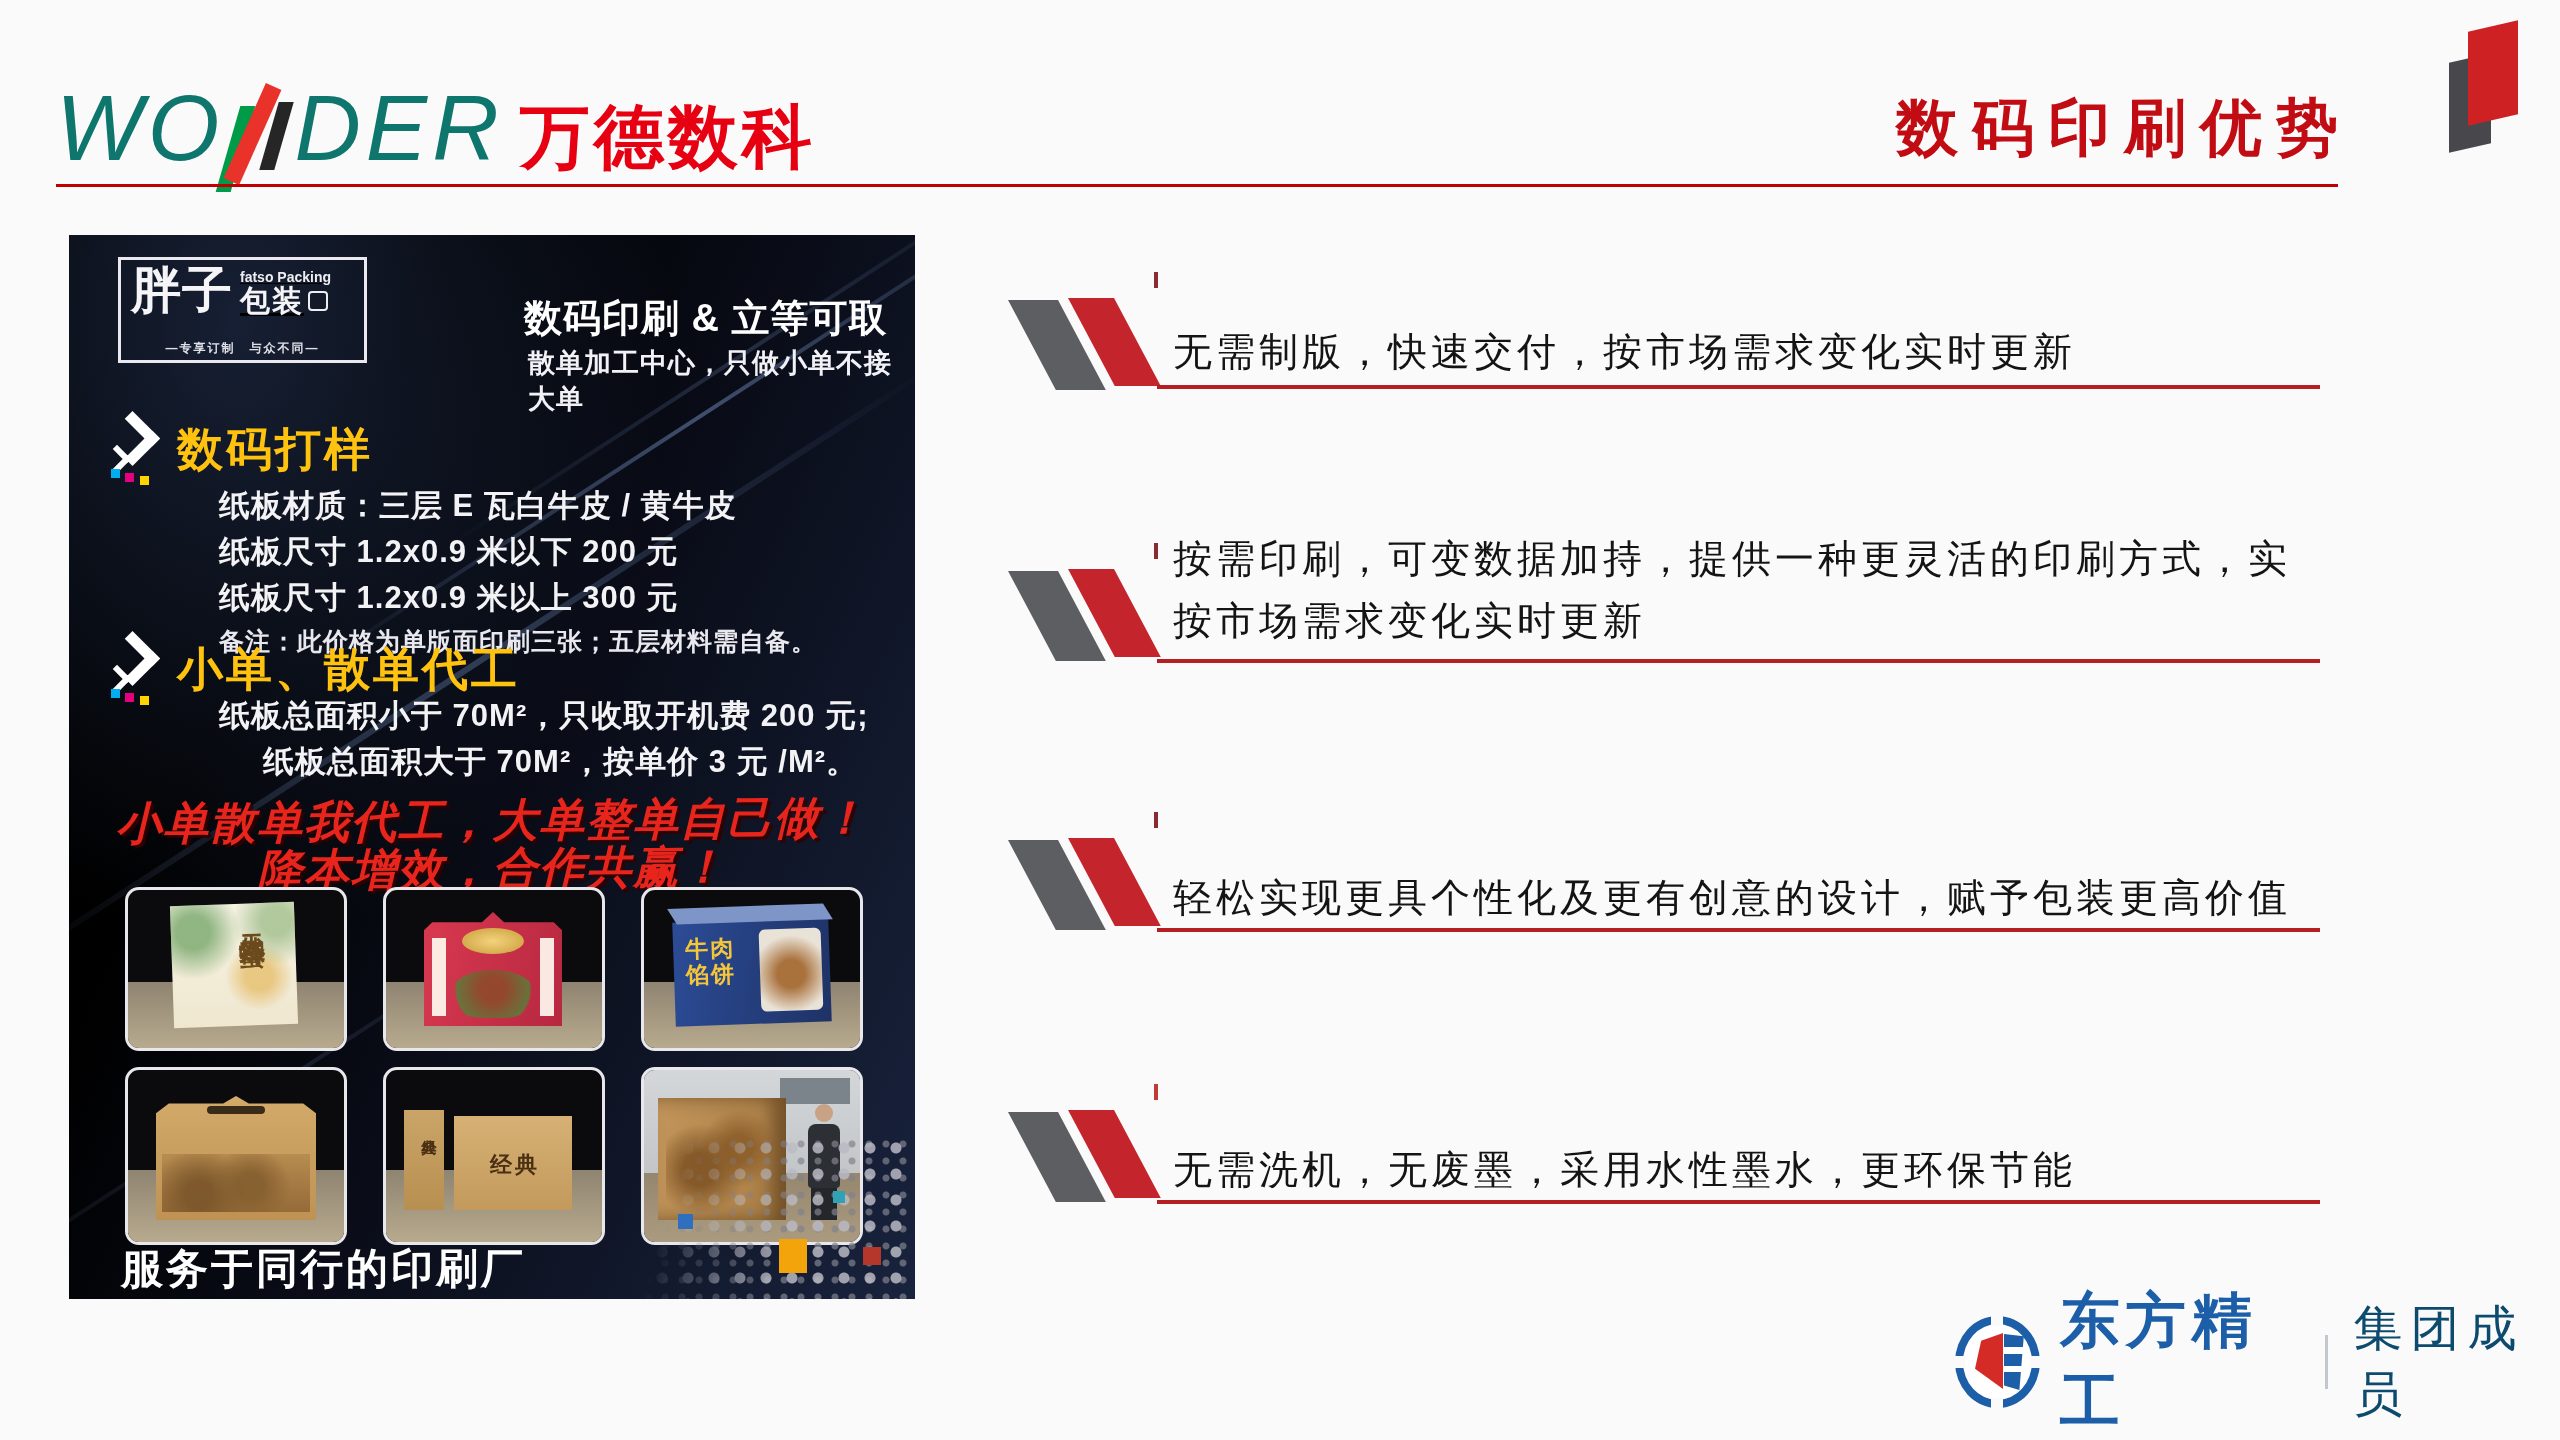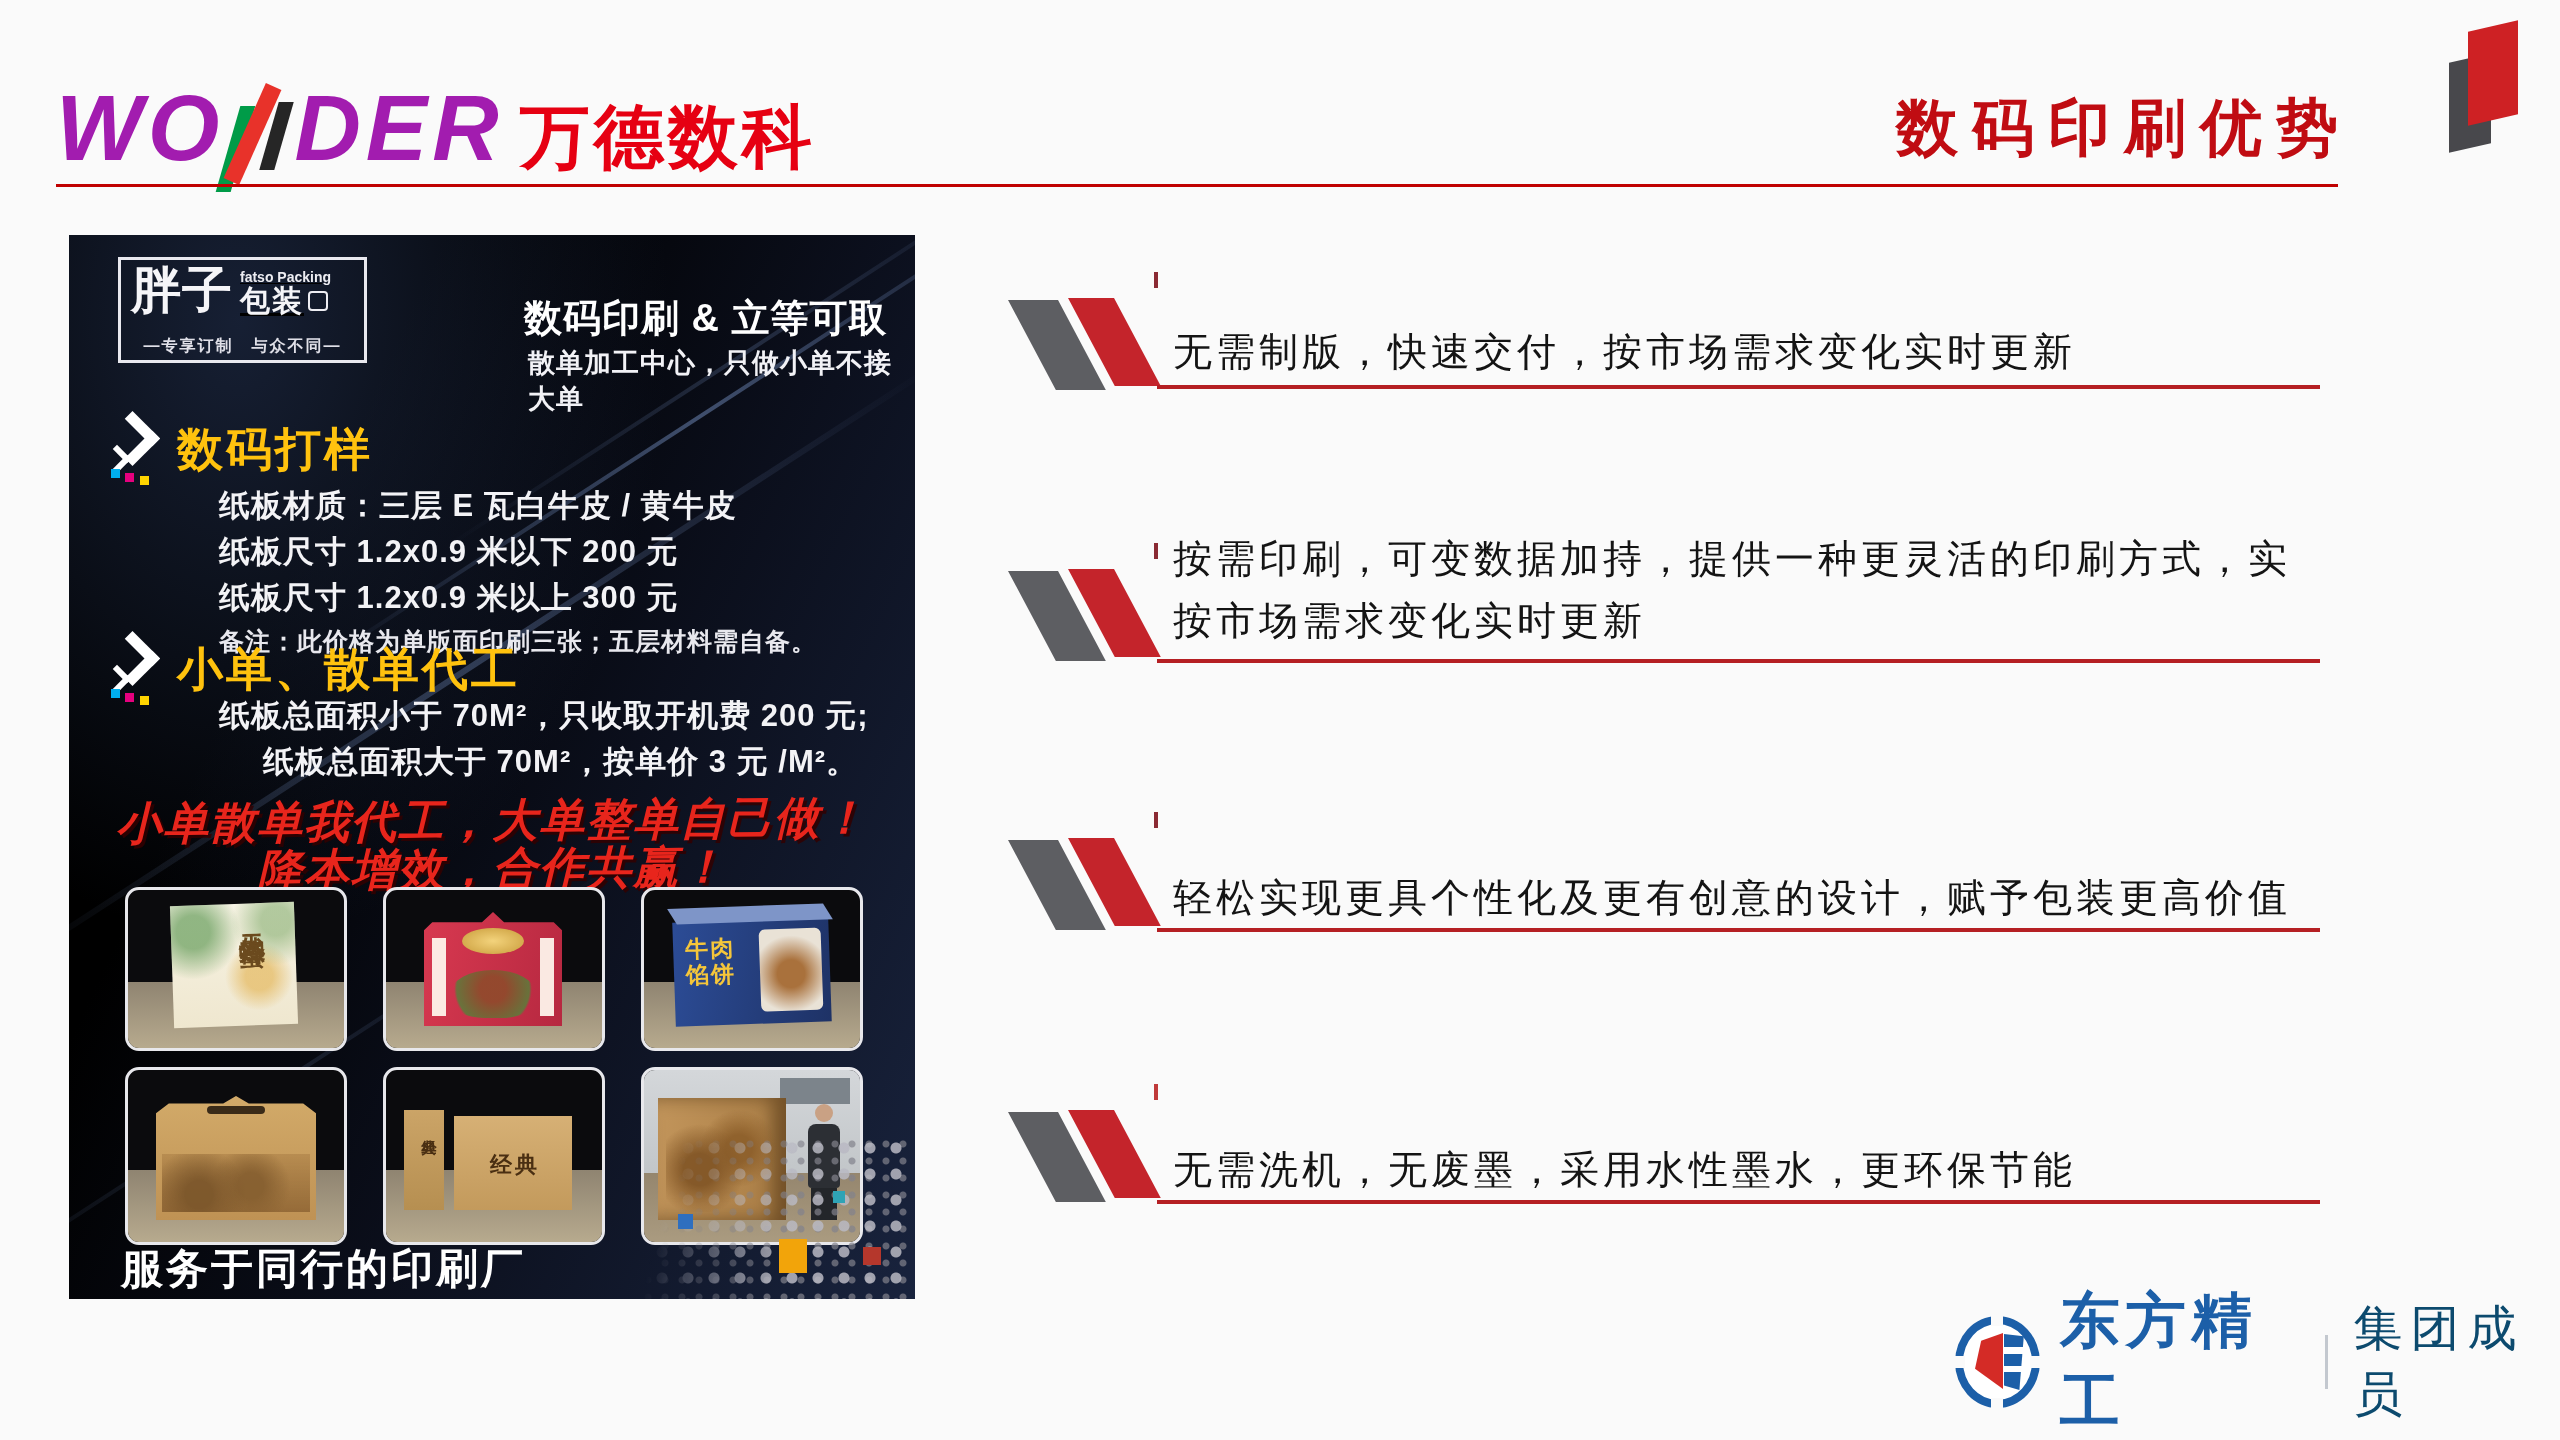--- a/index.html
+++ b/index.html
@@ -2,21 +2,21 @@
 <html><head>
 <meta charset="utf-8">
 <style>
   html,body{margin:0;padding:0;background:#888;}
   .slide{position:relative;width:2560px;height:1440px;background:#FAFAFA;overflow:hidden;
          font-family:"Liberation Sans","DejaVu Sans",sans-serif;}
   i{font-style:normal;display:block;}
 
   
   .brand{position:absolute;left:56px;top:74px;height:100px;display:flex;align-items:flex-end;}
-  .wordmark{font-style:italic;font-weight:700;font-size:92px;line-height:92px;color:#a21caf;letter-spacing:5px;display:flex;align-items:flex-end;}
+  .wordmark{font-style:italic;font-weight:400;font-size:92px;line-height:92px;color:#0f766e;letter-spacing:5px;display:flex;align-items:flex-end;}
   .logoN{display:inline-block;position:relative;width:62px;height:68px;margin:0 6px 4px 2px;}
   .logoN .nl{position:absolute;left:2px;top:4px;width:15px;height:86px;background:#009B48;transform:skewX(-16deg);}
   .logoN .nd{position:absolute;left:18px;top:-20px;width:17px;height:104px;background:#E8322A;transform:rotate(24deg);}
   .logoN .nr{position:absolute;right:4px;top:0;width:15px;height:68px;background:#262626;transform:skewX(-16deg);}
   .brand-cn{font-weight:900;font-size:70px;line-height:70px;color:#E60012;margin-left:16px;letter-spacing:4px;padding-bottom:2px;}
   .page-title{position:absolute;top:86px;right:208px;font-size:62px;font-weight:900;color:#C00C12;letter-spacing:14px;}
   .header-line{position:absolute;left:56px;top:184px;width:2282px;height:3px;background:#C00000;}
   .corner-flag{position:absolute;left:2435px;top:18px;width:100px;height:135px;}
   .cf-g{position:absolute;left:14px;top:40px;width:42px;height:90px;background:#48484C;transform:skewY(-13deg);}
   .cf-r{position:absolute;left:33px;top:8px;width:50px;height:94px;background:#CE2124;transform:skewY(-13deg);}
@@ -32,21 +32,21 @@
   .s3{width:700px;left:320px;top:120px;opacity:.5;}
   .s4{width:900px;left:-260px;top:860px;opacity:.35;}
 
   .fatso{position:absolute;left:49px;top:22px;width:243px;height:100px;border:3px solid #E9E9EF;}
   .f-row{display:flex;align-items:flex-start;padding:6px 6px 0 10px;}
   .f-cn{font-size:50px;line-height:48px;font-weight:900;color:#F5F5F8;letter-spacing:1px;}
   .f-right{margin-left:7px;padding-top:2px;text-decoration:underline;}
   .f-en{font-size:14px;font-weight:700;color:#EDEDF2;white-space:nowrap;}
   .f-cn2{font-size:30px;font-weight:900;color:#F5F5F8;letter-spacing:2px;display:flex;align-items:center;line-height:30px;}
   .f-mascot{width:16px;height:16px;border:2px solid #EDEDF2;border-radius:4px;margin-left:4px;}
-  .f-tag{position:absolute;left:0;right:0;bottom:3px;text-align:center;font-size:16px;font-weight:700;color:#E0E0E8;letter-spacing:2px;white-space:nowrap;margin-top:15px;}
+  .f-tag{position:absolute;left:0;right:0;bottom:3px;text-align:center;font-size:12px;font-weight:700;color:#E0E0E8;letter-spacing:2px;white-space:nowrap;margin-top:15px;}
 
   .poster-headline{position:absolute;left:455px;top:58px;font-size:38px;font-weight:900;color:#FFF;letter-spacing:1px;}
   .poster-sub{position:absolute;left:459px;top:110px;font-size:27px;font-weight:700;color:#F2F2F6;letter-spacing:1px;}
 
   .chev{position:absolute;width:64px;height:72px;}
   .chev .c1{position:absolute;left:8px;top:8px;width:28px;height:28px;border-top:11px solid #FFF;border-right:11px solid #FFF;transform:rotate(45deg);}
   .chev .c2{position:absolute;left:2px;top:38px;width:14px;height:14px;border-top:6px solid #FFF;border-right:6px solid #FFF;transform:rotate(45deg);}
   .sq{position:absolute;width:9px;height:9px;}
   .sq-c{background:#00AEEF;left:6px;top:58px;}
   .sq-m{background:#E6007E;left:20px;top:62px;}

